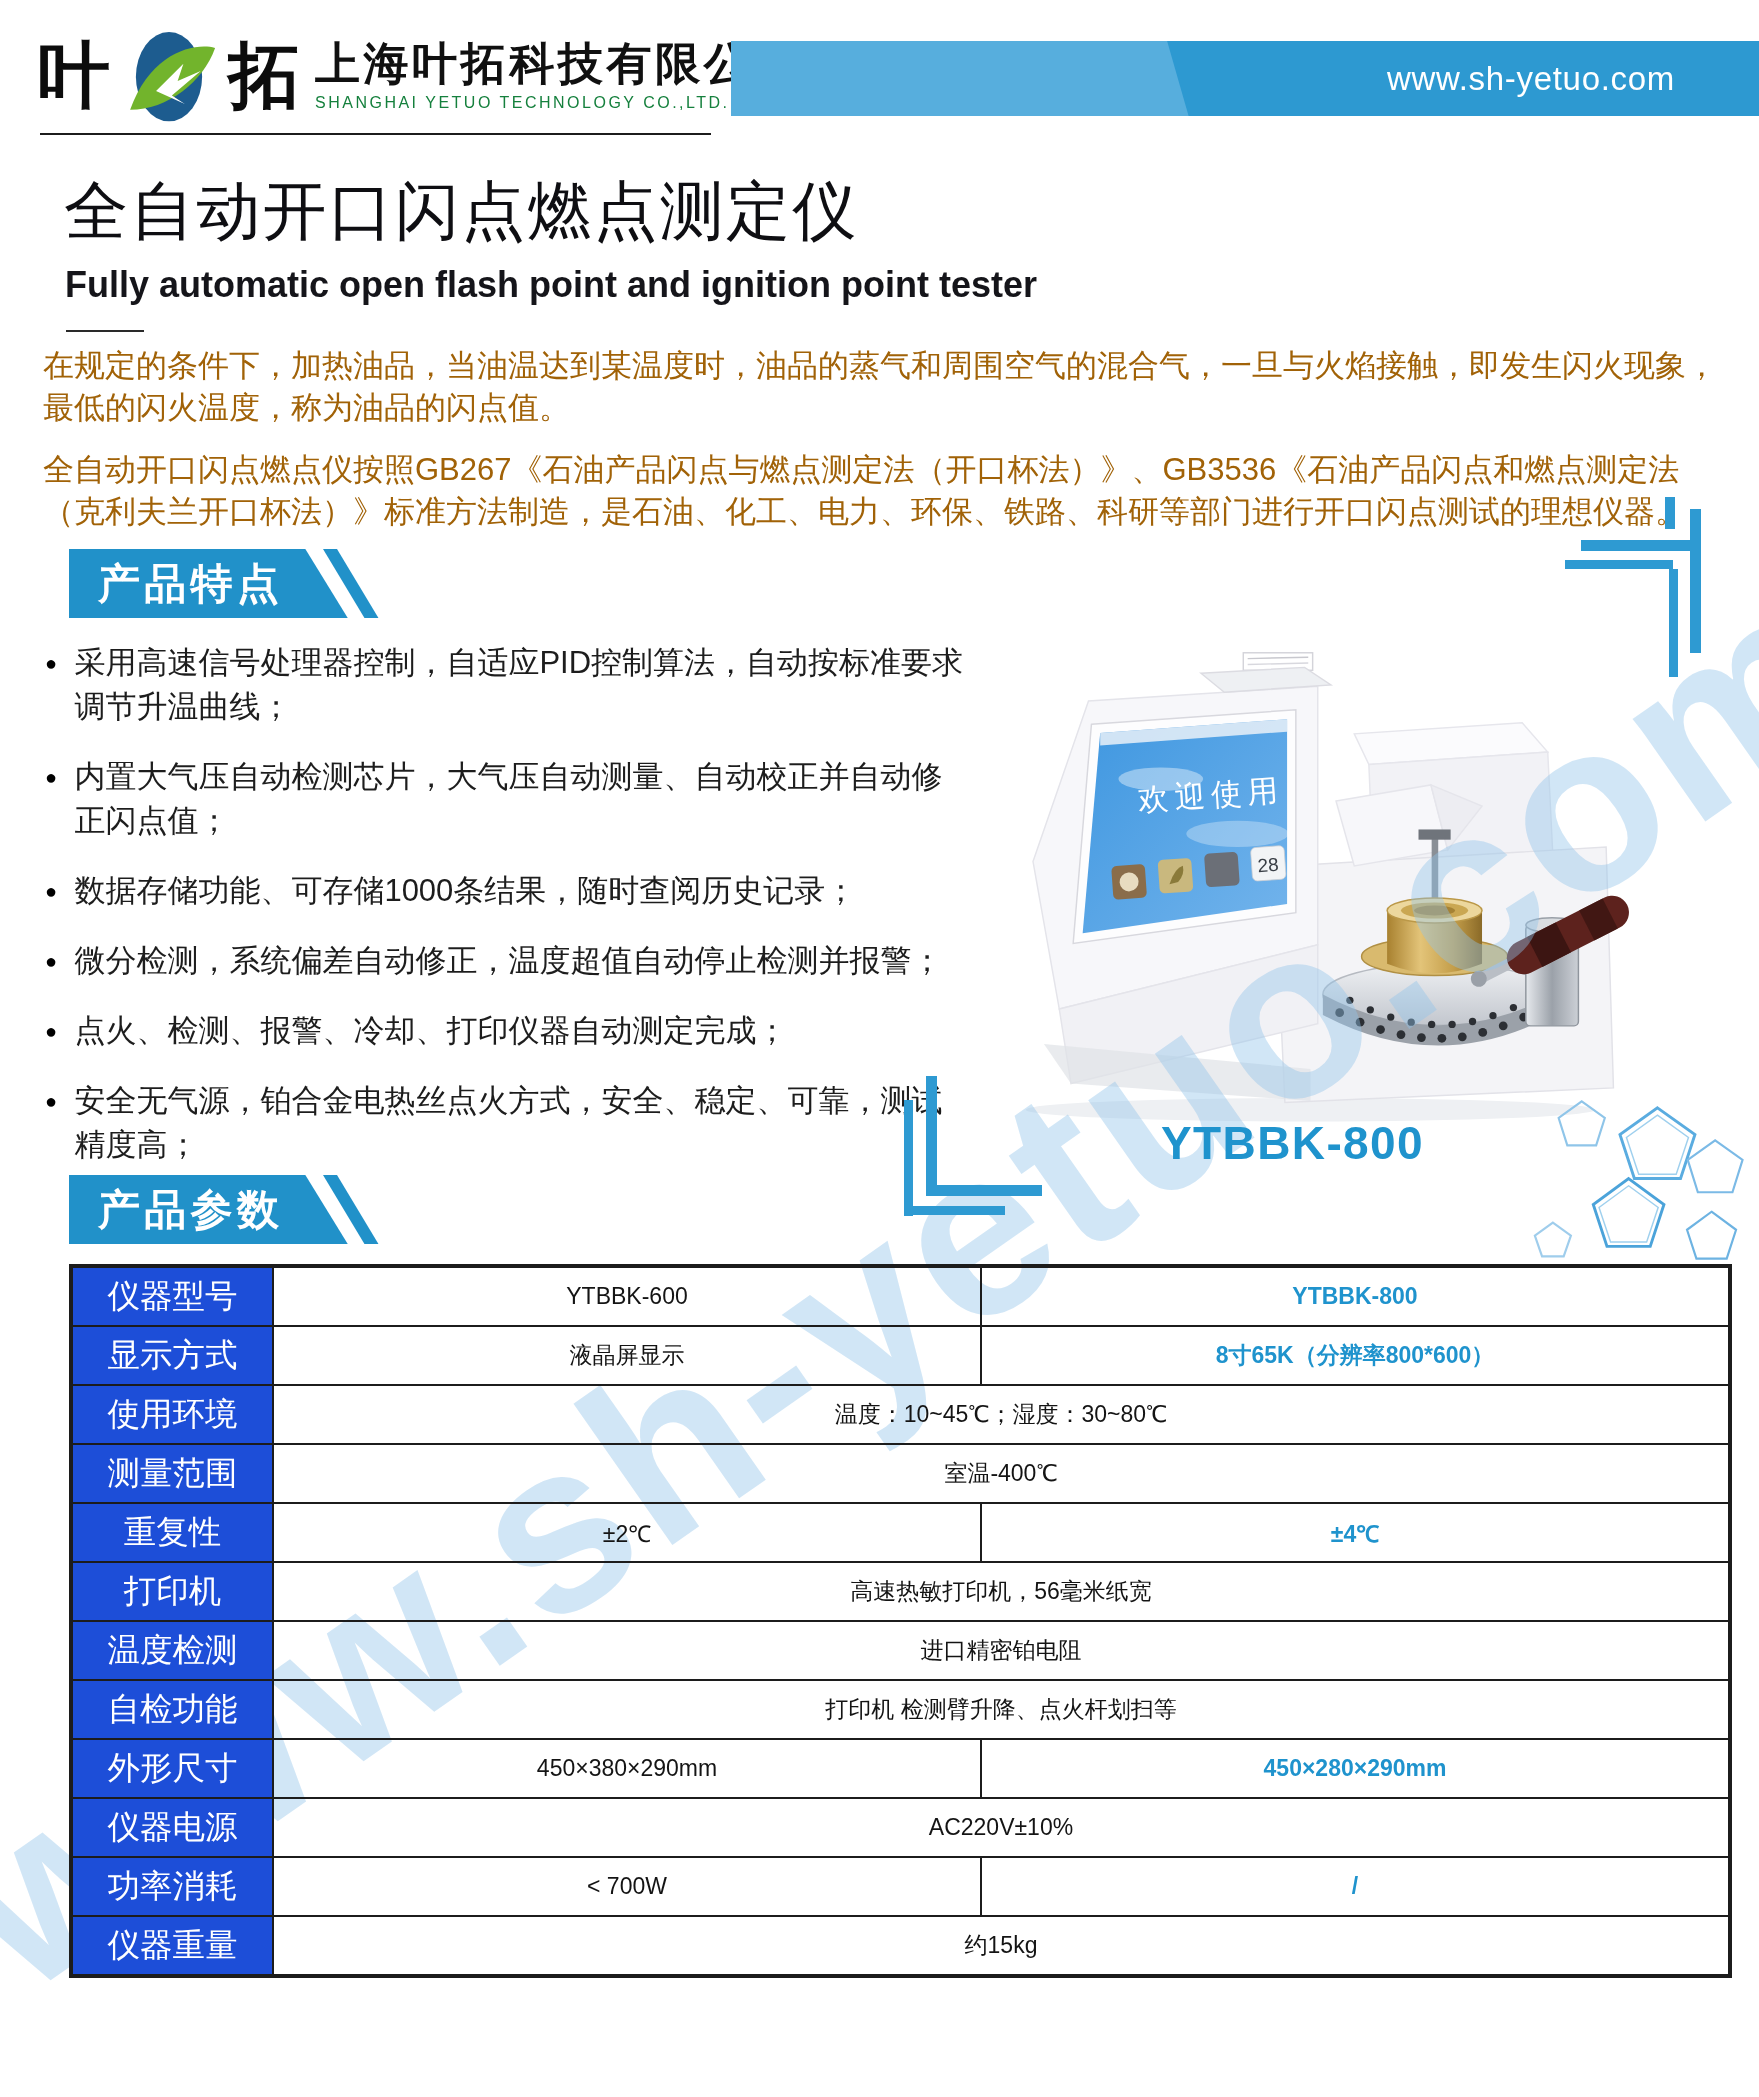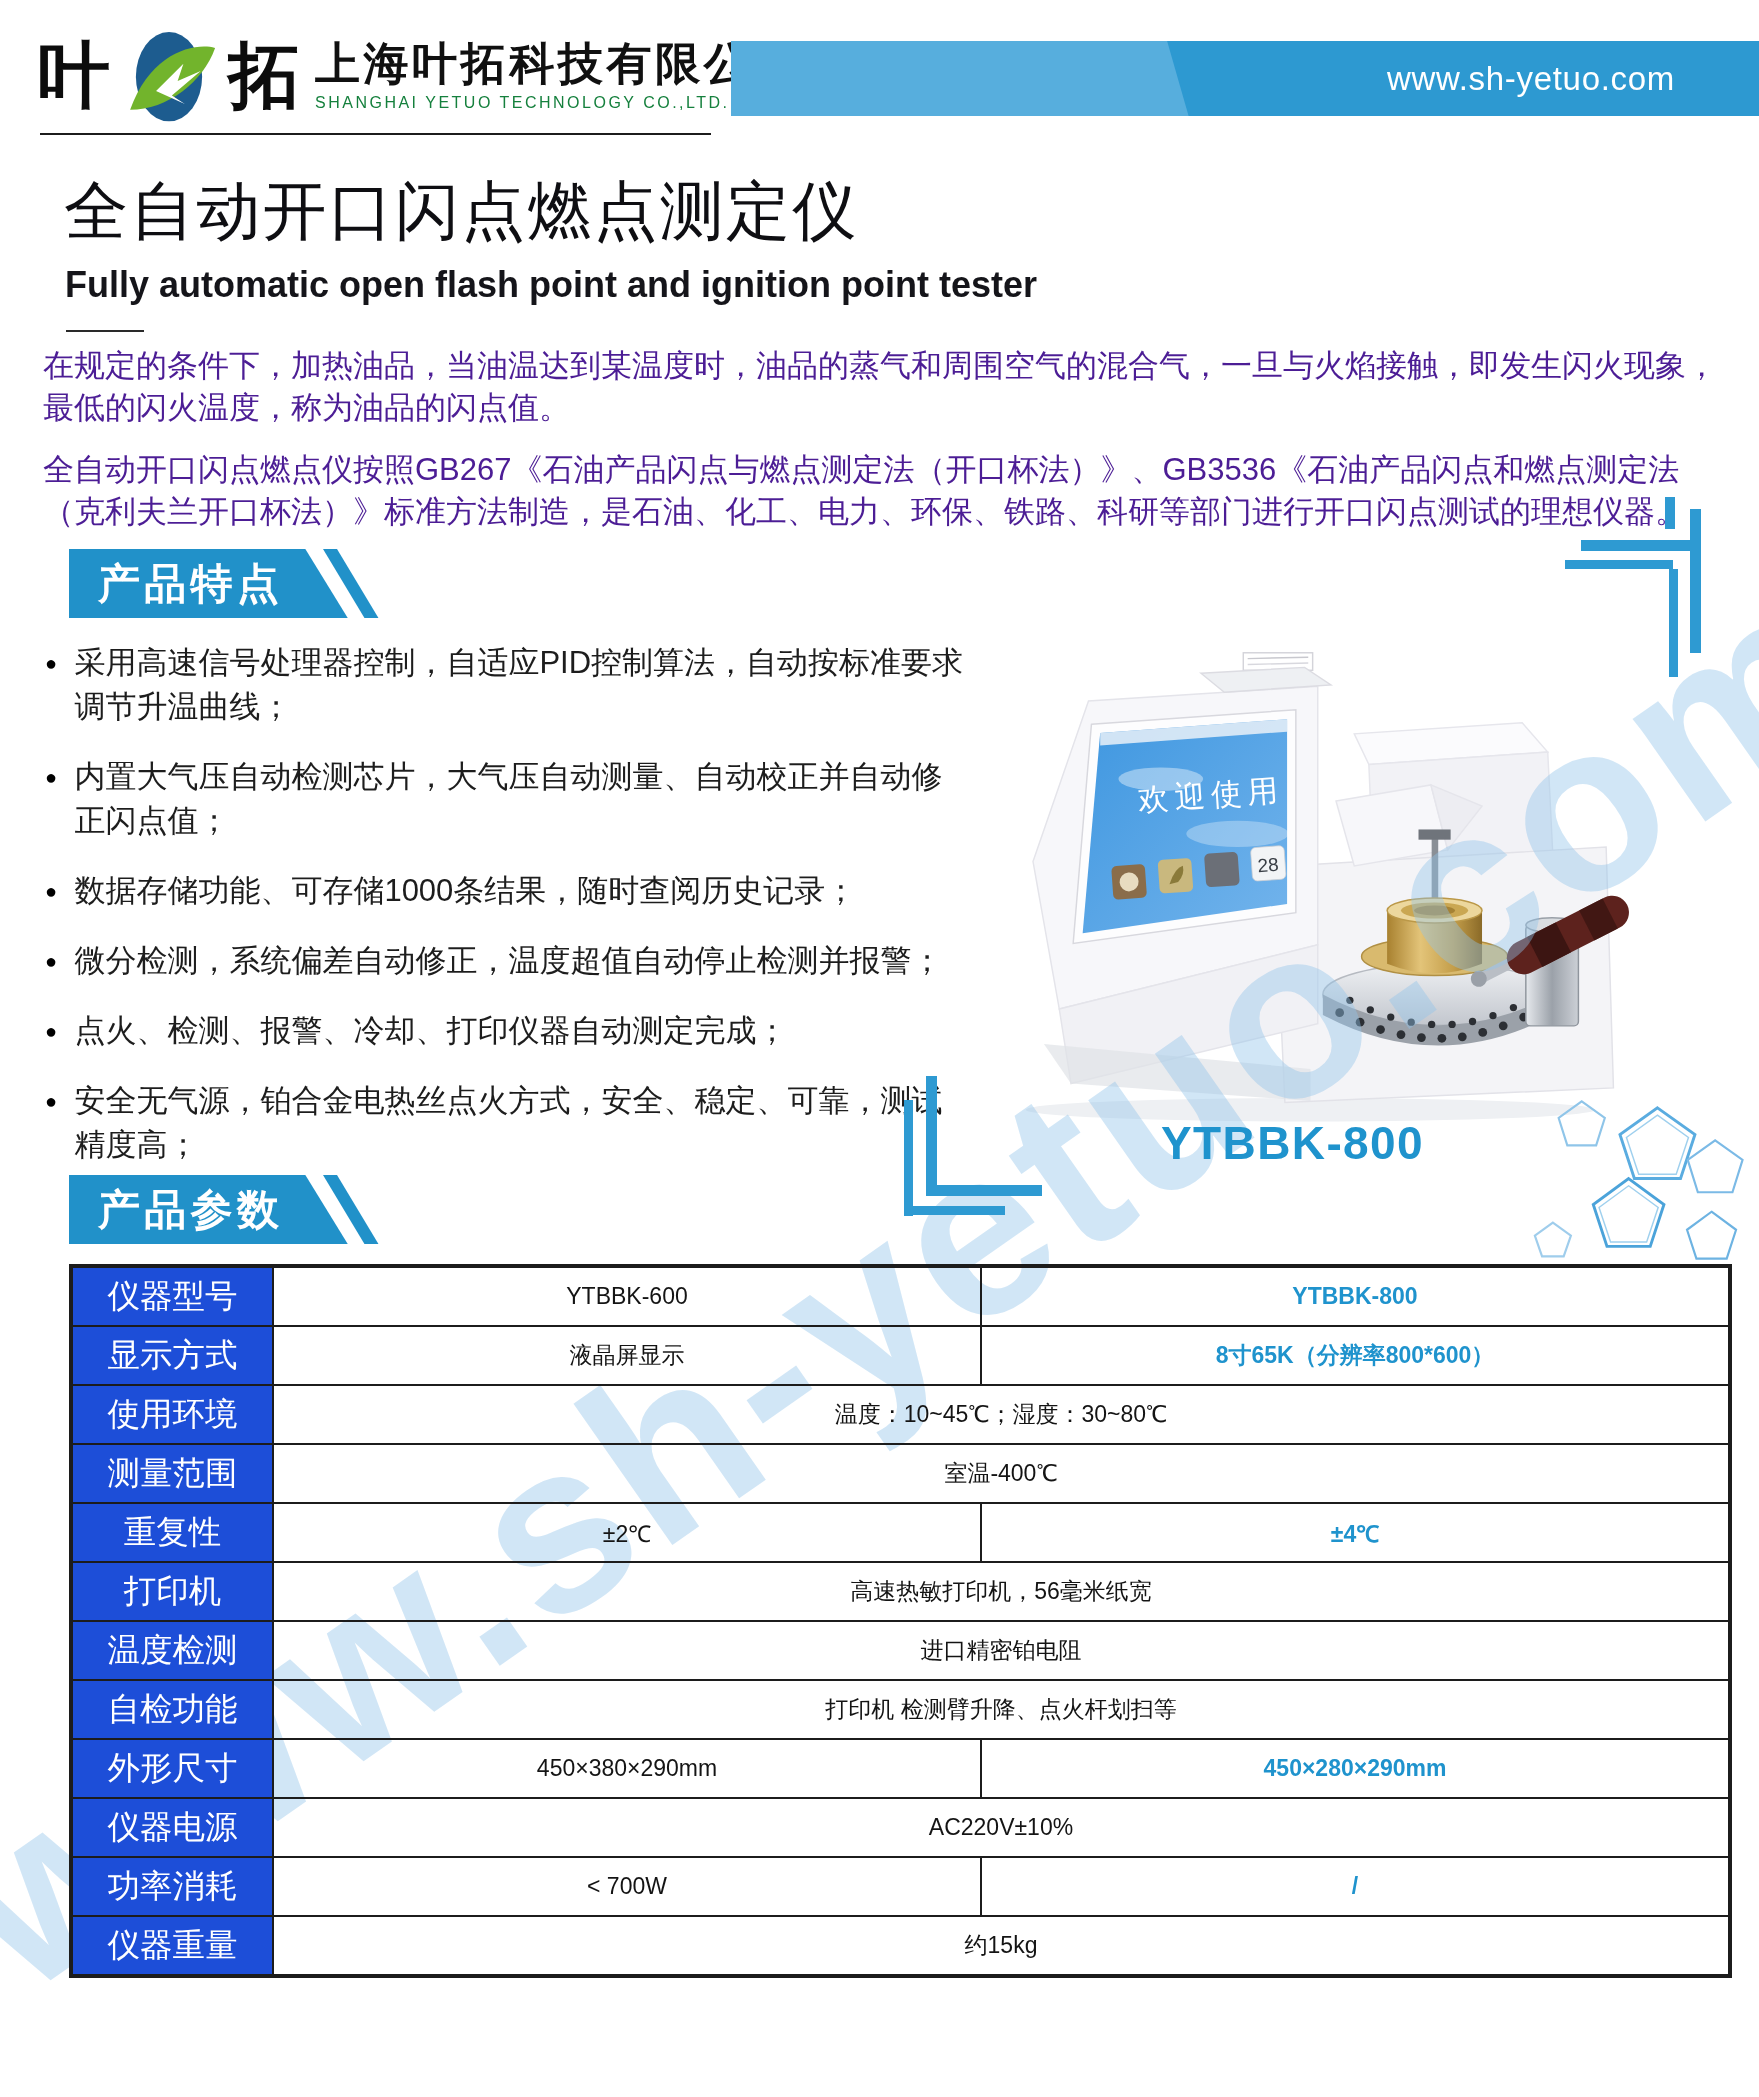--- a/index.html
+++ b/index.html
@@ -27,21 +27,21 @@
   .header-line{position:absolute;left:40px;top:133px;width:671px;height:2.2px;background:#1c1c1c;}
 
   .site-banner{position:absolute;left:731px;top:41px;width:1029px;height:75px;background:#2d99d1;overflow:hidden;}
   .site-banner::before{content:"";position:absolute;left:-58px;top:-8.7px;width:505px;height:94px;background:#57aedd;transform:skewX(16deg);}
   .site-url{position:absolute;right:85px;top:50%;transform:translateY(-50%);color:#ffffff;font-size:33px;font-weight:400;letter-spacing:0.7px;}
 
   
   .title-cn{position:absolute;left:64px;top:168px;font-size:64px;font-weight:400;color:#0e0e12;letter-spacing:2.2px;}
   .title-en{position:absolute;left:65px;top:264px;font-size:36px;font-weight:700;color:#15151a;}
   .title-underline{position:absolute;left:66px;top:330px;width:78px;height:2.2px;background:#2a2a2a;}
-  .intro-para{position:absolute;left:43px;width:1679px;font-size:31px;color:#4c1d95;line-height:1.36;}
+  .intro-para{position:absolute;left:43px;width:1679px;font-size:31px;color:#a16207;line-height:1.36;}
   .p1{top:345px;}
   .p2{top:449px;}
 
   
   .section-banner{position:absolute;left:69px;width:310px;height:69px;}
   .fb{top:549px;} .pb{top:1175px;}
   .banner-shape{
     position:absolute;left:0;top:0;width:303px;height:69px;background:#2191c9;
     clip-path:polygon(0 0,78% 0,92% 100%,0 100%);
   }

